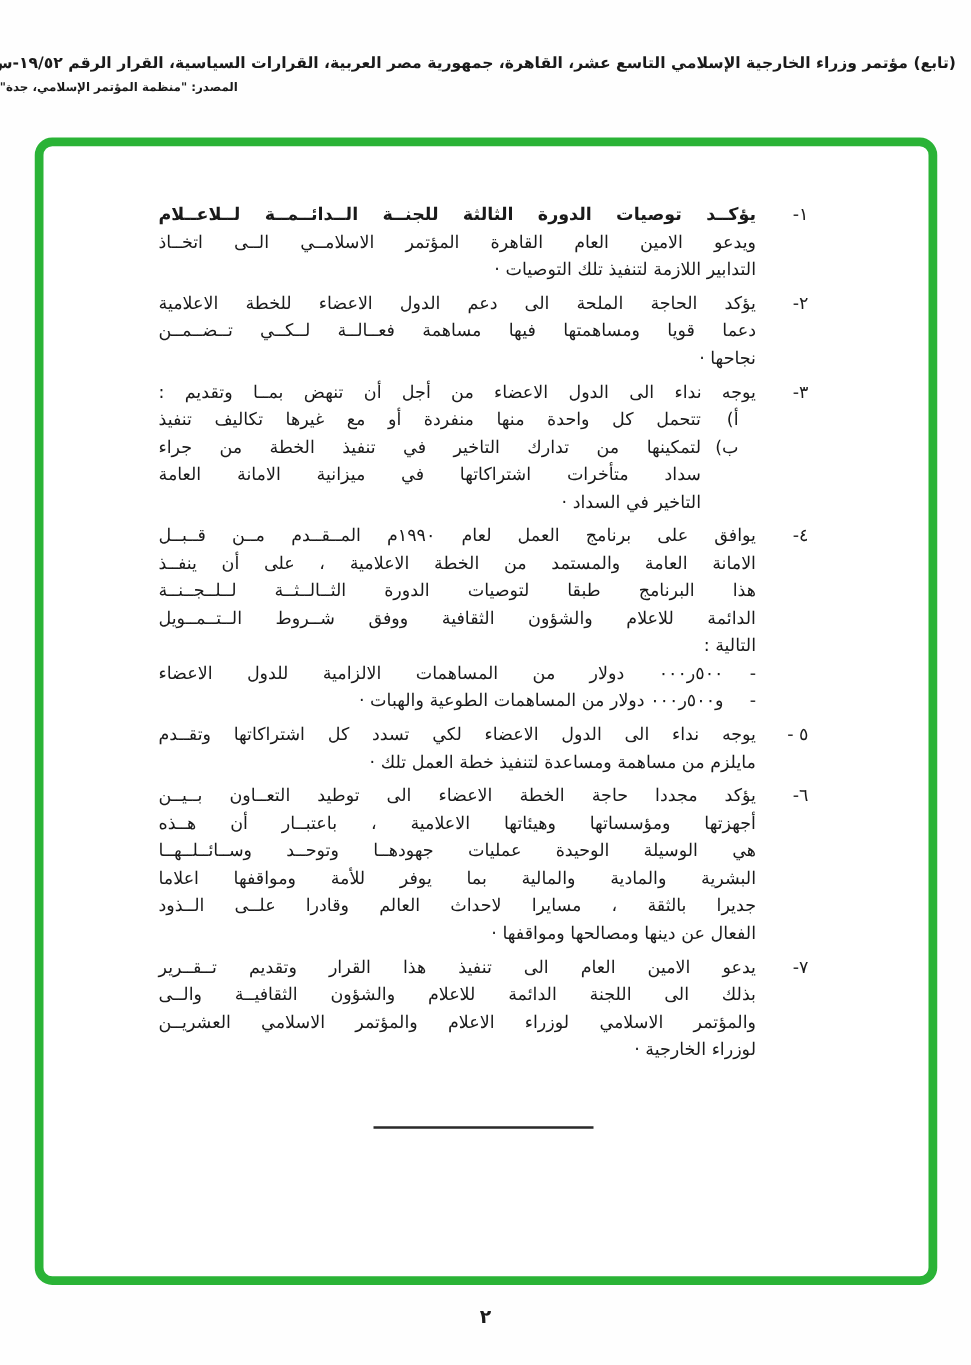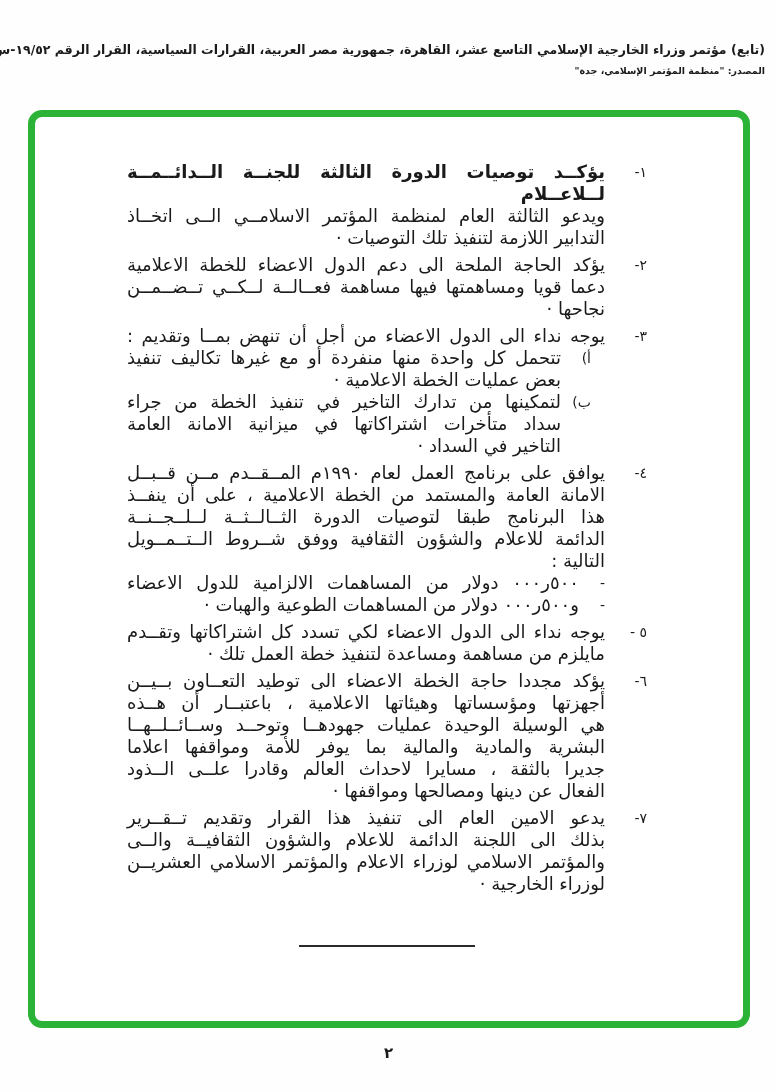--- a/index.html
+++ b/index.html
@@ -4,35 +4,35 @@
 <style>
   html,body{margin:0;padding:0;}
   body{
     width:777px;height:1092px;
     background:#fefefe;
     color:#1a1a1a;
     font-family:"DejaVu Sans",sans-serif;
     overflow:hidden;
   }
   .page{position:relative;width:777px;height:1092px;direction:rtl;}
-  .header{position:absolute;top:42px;left:0;right:12px;text-align:right;}
+  .header{position:absolute;top:42px;left:0;right:12px;text-align:left;}
   .h1{font-size:12.5px;font-weight:bold;white-space:nowrap;letter-spacing:0;}
   .h2{font-size:9.5px;font-weight:bold;margin-top:8px;}
   .frame{
     position:absolute;left:28px;top:110px;width:722px;height:918px;
     box-sizing:border-box;
     border:7px solid #2ab336;
     border-radius:14px;
     padding:44px 96px 0 92px;
     background:#fff;
   }
   .item{display:flex;margin-bottom:5px;}
   .item-num{flex:none;width:42px;font-size:14px;line-height:22px;}
   .item-body{flex:1;min-width:0;}
-  .line{font-size:18px;line-height:22px;}
+  .line{font-size:14px;line-height:22px;}
   .jl{text-align:justify;text-align-last:justify;}
   .bold{font-weight:bold;}
   .subitem{display:flex;margin-right:14px;}
   .sub-letter{flex:none;width:30px;font-size:14px;line-height:22px;}
   .sub-body{flex:1;min-width:0;}
   .bullet{display:flex;}
   .bullet-dash{flex:none;width:26px;font-size:14px;line-height:22px;}
   .bullet-body{flex:1;min-width:0;}
   .divider{width:176px;height:2px;background:#2a2a2a;margin:50px auto 0;}
   .pagenum{position:absolute;top:1044px;left:0;right:0;text-align:center;
@@ -47,41 +47,40 @@
     <div class="h1">(تابع) مؤتمر وزراء الخارجية الإسلامي التاسع عشر، القاهرة، جمهورية مصر العربية، القرارات السياسية، القرار الرقم ١٩/٥٢-س</div>
     <div class="h2">المصدر: "منظمة المؤتمر الإسلامي، جدة"</div>
   </div>
 
   <div class="frame">
     <div>
         <div class="item">
           <div class="item-num">١-</div>
           <div class="item-body">
             <div class="line jl bold">يؤكــد توصيات الدورة الثالثة للجنــة الــدائــمــة لــلاعــلام</div>
-            <div class="line jl">ويدعو الثالثة العام لمنظمة المؤتمر الاسلامــي الــى اتخــاذ</div>
+            <div class="line jl">ويدعو الامين العام القاهرة المؤتمر الاسلامــي الــى اتخــاذ</div>
             <div class="line">التدابير اللازمة لتنفيذ تلك التوصيات ·</div>
           </div>
         </div>
         <div class="item">
           <div class="item-num">٢-</div>
           <div class="item-body">
             <div class="line jl">يؤكد الحاجة الملحة الى دعم الدول الاعضاء للخطة الاعلامية</div>
             <div class="line jl">دعما قويا ومساهمتها فيها مساهمة فعــالــة لــكــي تــضــمــن</div>
             <div class="line">نجاحها ·</div>
           </div>
         </div>
         <div class="item">
           <div class="item-num">٣-</div>
           <div class="item-body">
             <div class="line jl">يوجه نداء الى الدول الاعضاء من أجل أن تنهض بمــا وتقديم :</div>
             <div class="subitem">
               <div class="sub-letter">أ)</div>
               <div class="sub-body">
                 <div class="line jl">تتحمل كل واحدة منها منفردة أو مع غيرها تكاليف تنفيذ</div>
-                <div class="line">بعض عمليات الخطة الاعلامية ·</div>
               </div>
             </div>
             <div class="subitem">
               <div class="sub-letter">ب)</div>
               <div class="sub-body">
                 <div class="line jl">لتمكينها من تدارك التاخير في تنفيذ الخطة من جراء</div>
                 <div class="line jl">سداد متأخرات اشتراكاتها في ميزانية الامانة العامة</div>
                 <div class="line">التاخير في السداد ·</div>
               </div>
             </div>

